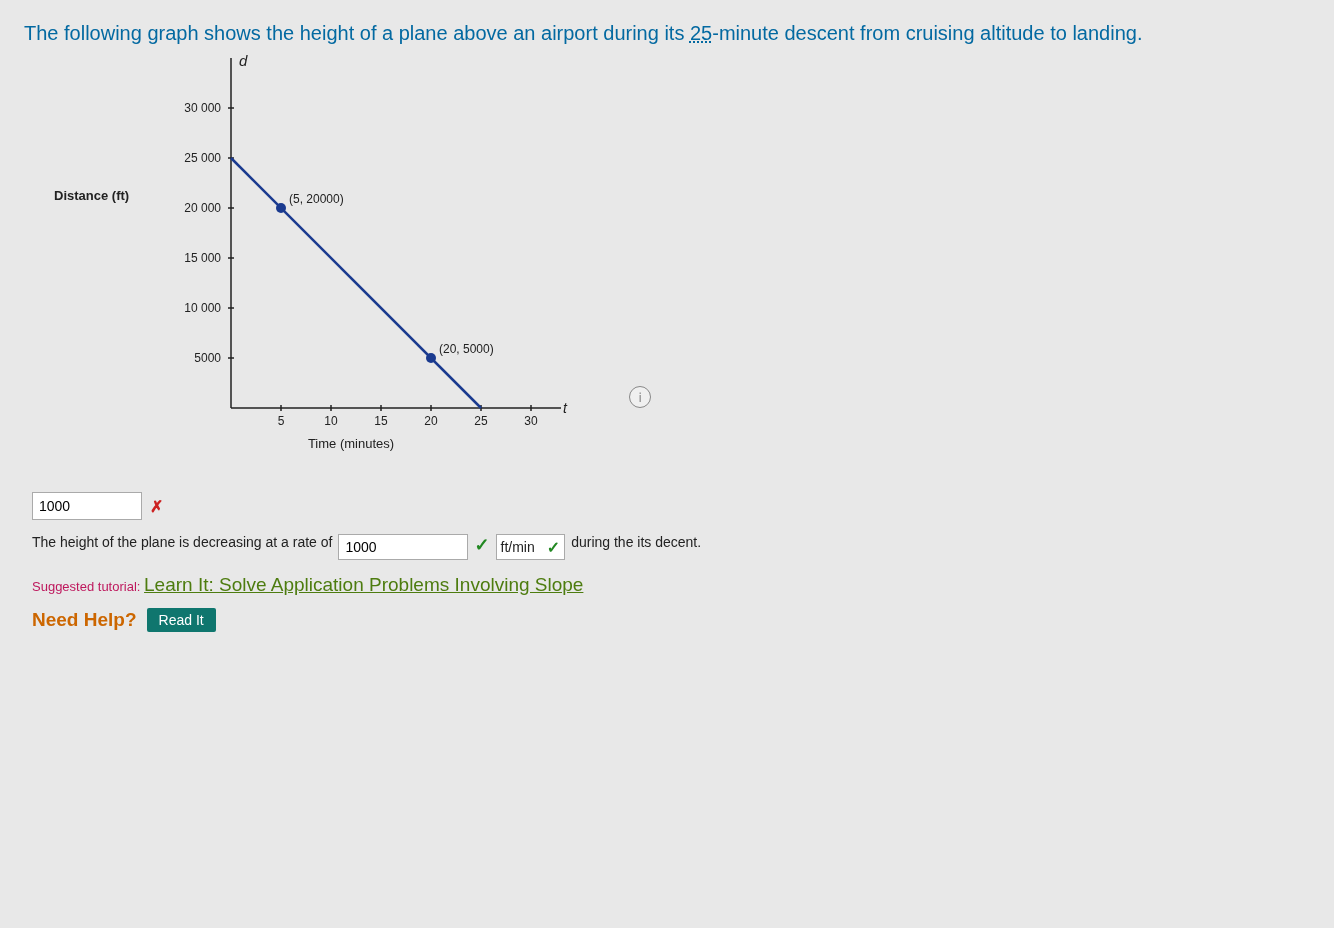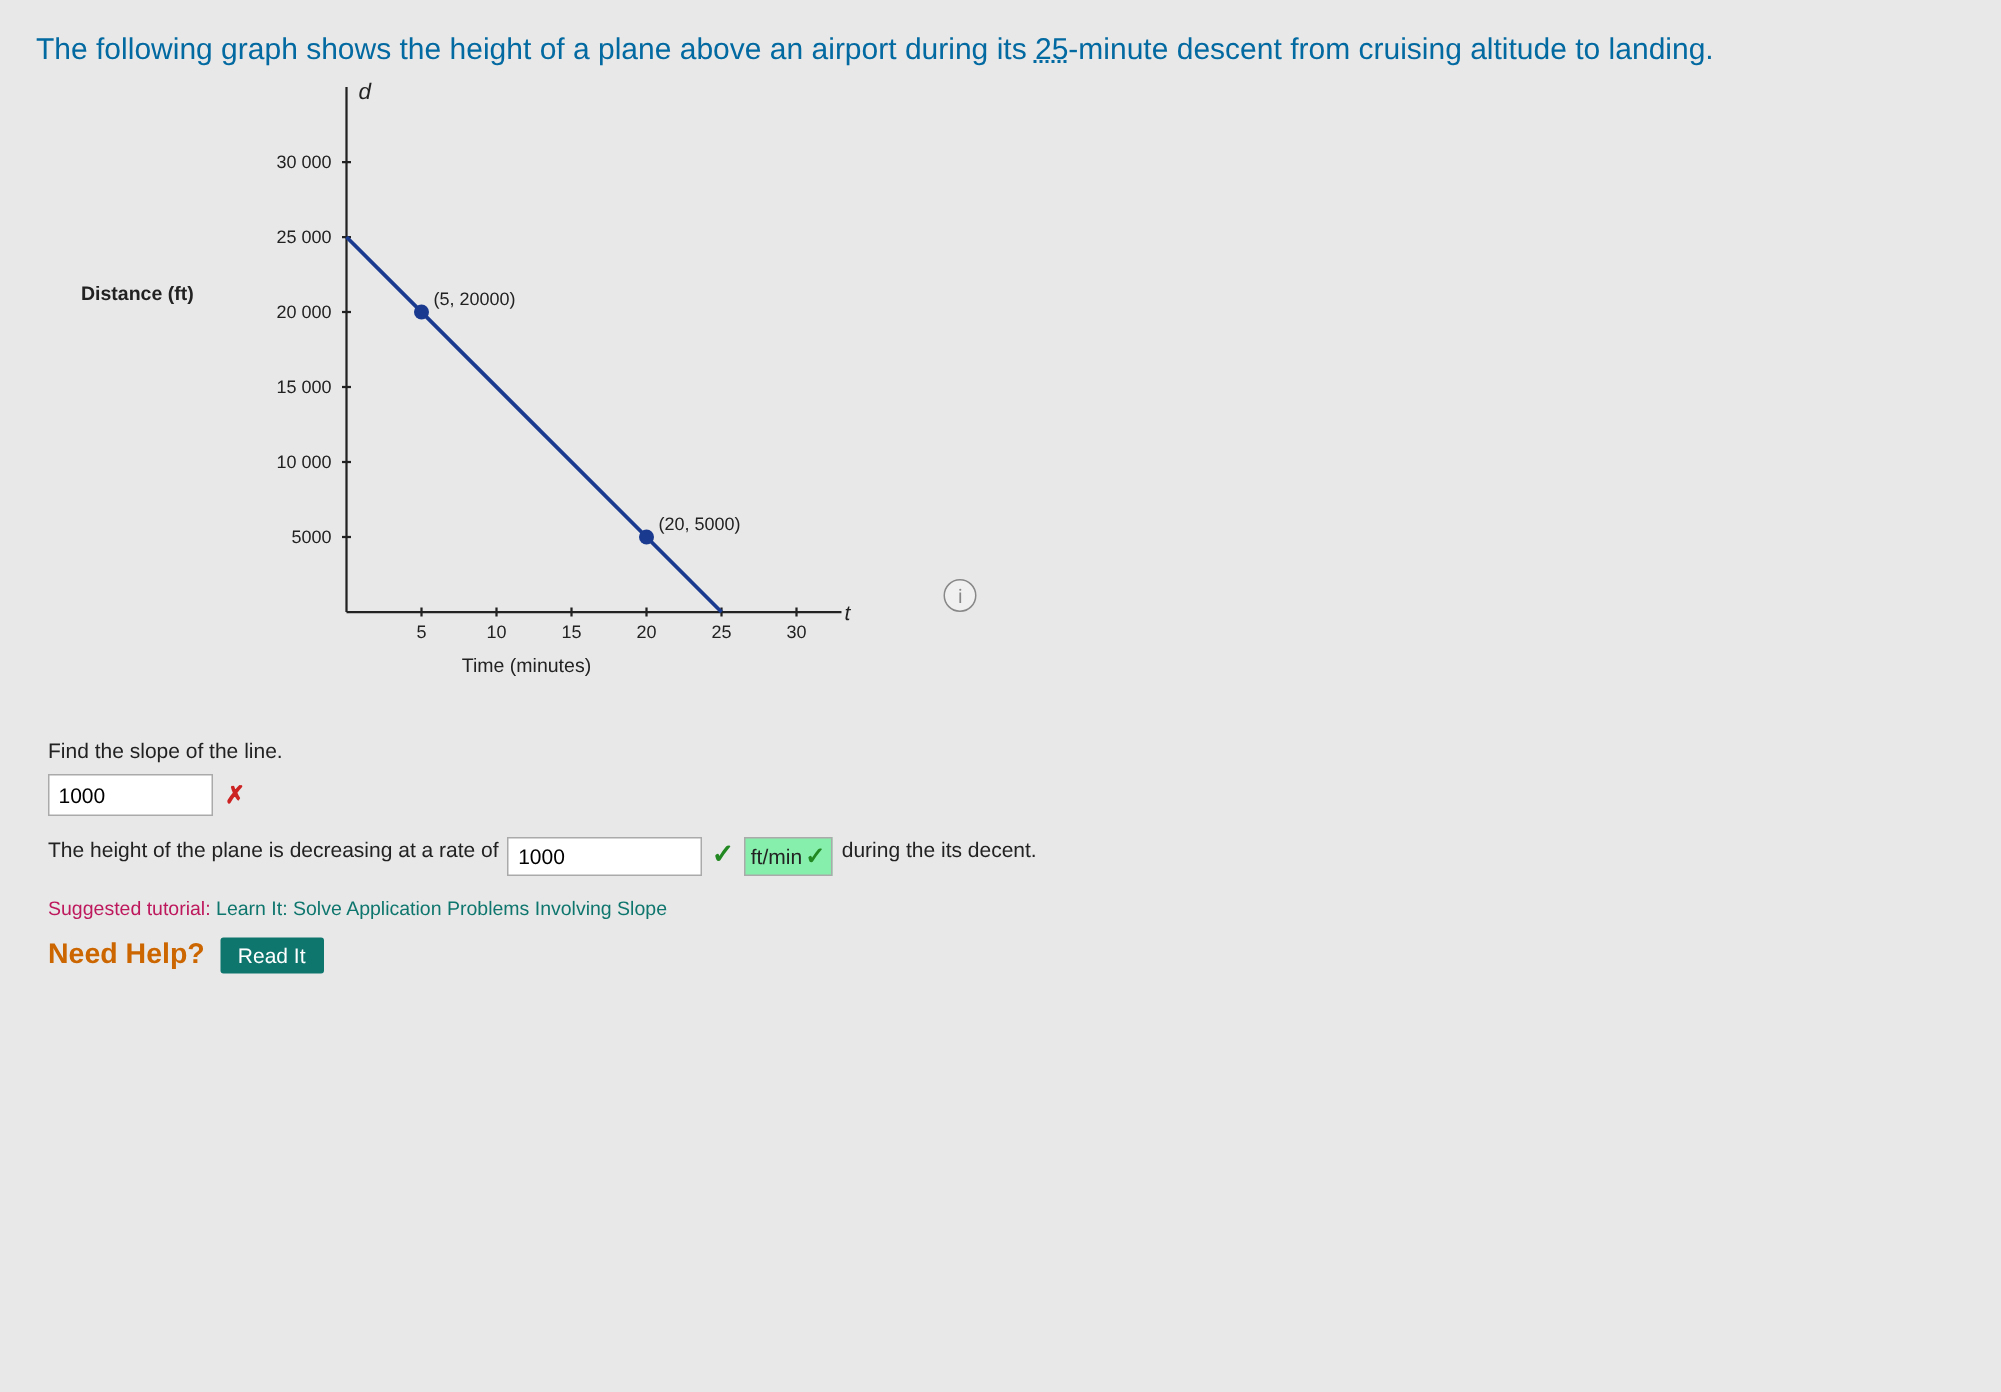--- a/index.html
+++ b/index.html
@@ -113,42 +113,43 @@
     }
     .check-icon {
       color: #228822;
       font-size: 18px;
       font-weight: bold;
     }
     .unit-select-wrapper {
       display: inline-flex;
       align-items: center;
       border: 1px solid #aaa;
-      background: #86efac;
+      background: #ffffff;
       height: 26px;
       padding: 0 4px;
       font-size: 14px;
-      gap: 2px;
+      gap: 12px;
     }
     .unit-check {
       color: #228822;
       font-size: 16px;
       font-weight: bold;
     }
     .suggested-tutorial {
       font-size: 13px;
       margin-bottom: 12px;
     }
     .suggested-label {
       color: #be185d;
     }
     .tutorial-link {
-      color: #0f766e;
+      color: #4d7c0f;
+      text-decoration: underline;
       cursor: pointer;
-      font-size: 13px;
+      font-size: 19px;
     }
     .need-help-row {
       display: flex;
       align-items: center;
       gap: 10px;
     }
     .need-help-label {
       color: #cc6600;
       font-weight: bold;
       font-size: 19px;
@@ -229,21 +230,20 @@
       <circle cx="300" cy="310" r="5" fill="#1a3a8f"></circle>
       <text x="308" y="305" font-size="12" fill="#222">(20, 5000)</text>
     </svg>
     <div class="info-icon">
       <span>ℹ</span>
     </div>
   </div>
 </div>
 
 <div class="questions-section">
-  <p class="question-label">Find the slope of the line.</p>
   <div class="slope-input-row">
     <input class="slope-input" type="text" value="1000" style="">
     <span class="x-icon">✗</span>
   </div>
 
   <div class="meaning-row">
     <span>The height of the plane is decreasing at a rate of</span>
     <input class="meaning-input" type="text" value="1000" style="">
     <span class="check-icon">✓</span>
     <span class="unit-select-wrapper">

